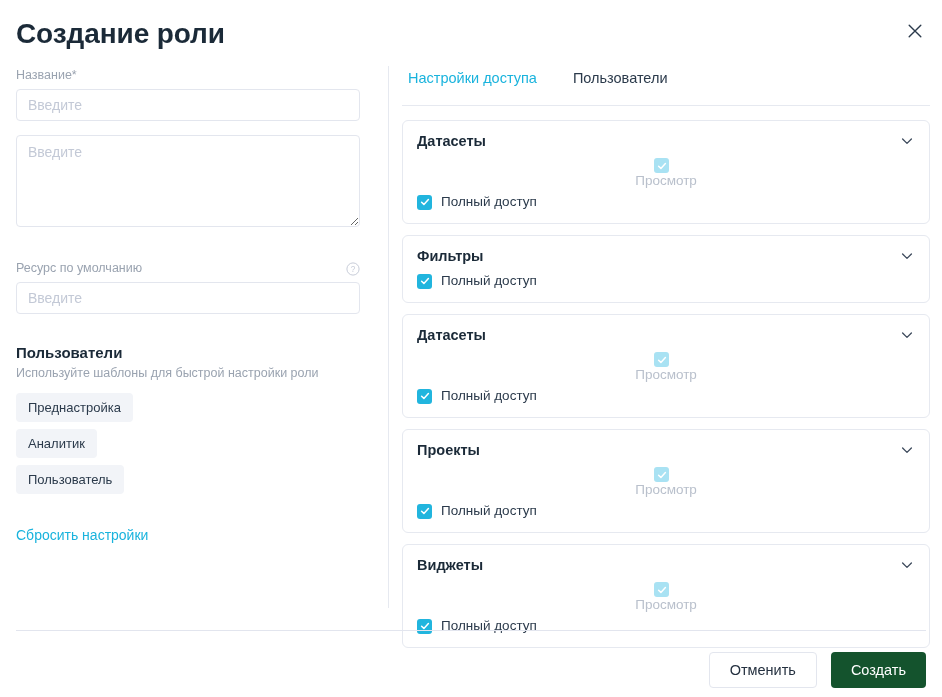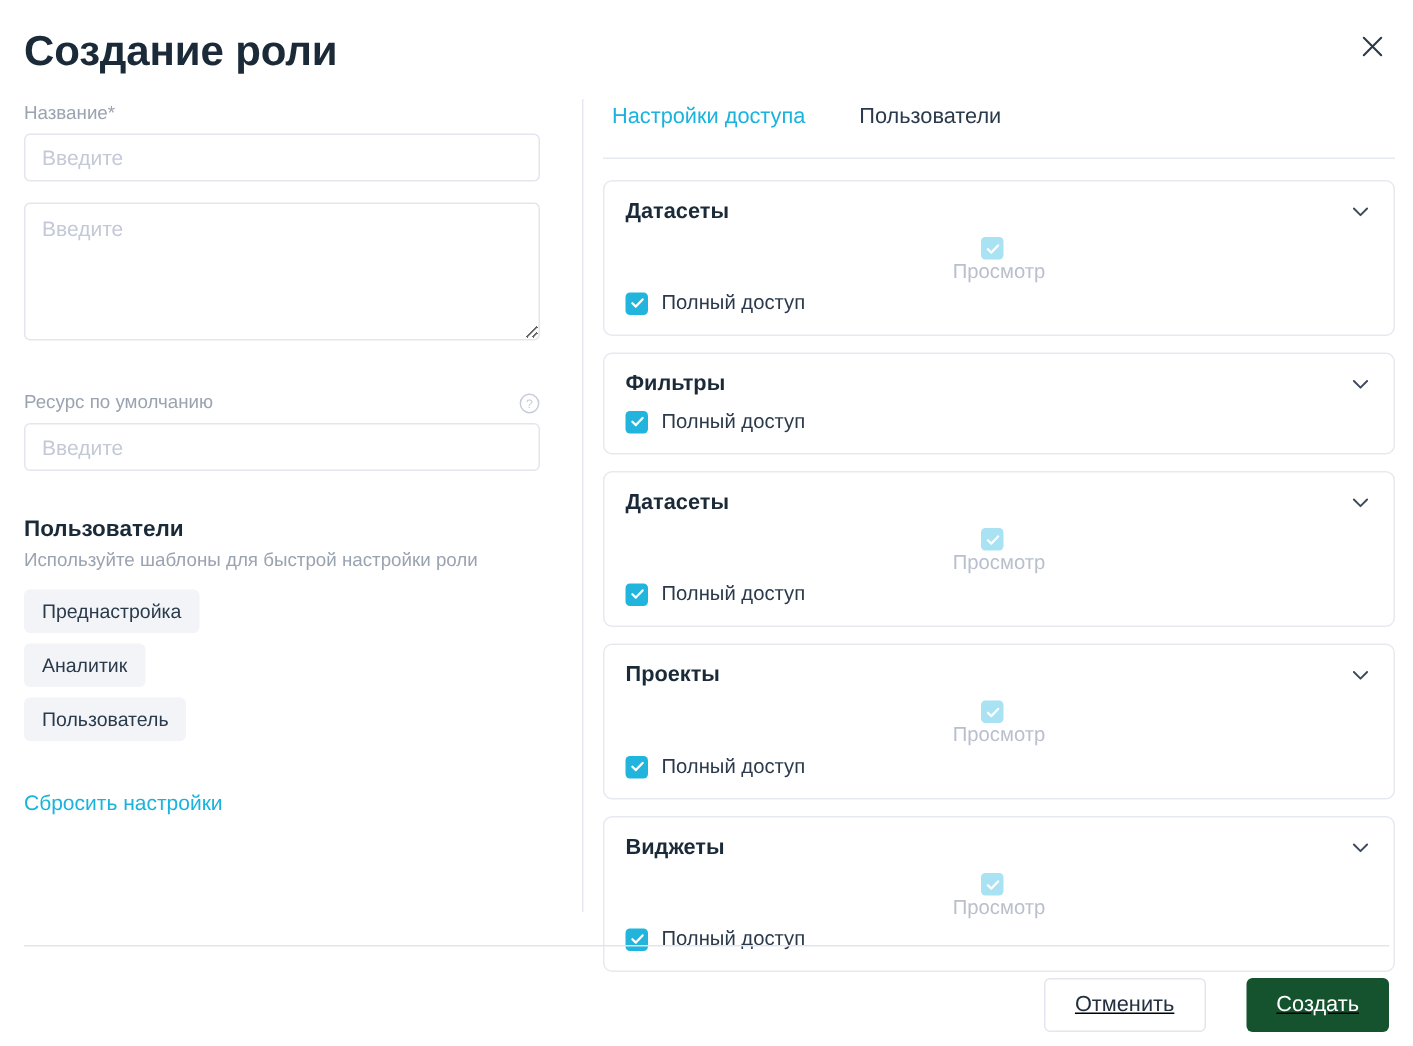--- a/index.html
+++ b/index.html
@@ -160,21 +160,21 @@
   .chk-label { font-size: 13.5px; color: #2b3a4b; line-height: 16px; }
   .chk-row.disabled .chk-label { color: #b9c0cc; }
 
   
   .footer-div {
     position: absolute; left: 16px; top: 630px;
     width: 910px; height: 1px; background: #e2e5ee;
   }
   .footer {
     position: absolute; right: 16px; top: 652px;
-    display: flex; gap: 27px; align-items: center; text-decoration: underline;
+    display: flex; gap: 14px; align-items: center;
   }
   .btn {
     font-family: "Liberation Sans", sans-serif;
     font-size: 14.5px; border-radius: 4px;
     cursor: pointer; height: 36px; padding: 0 20px;
   }
   .btn-cancel {
     background: #fff; color: #24303f;
     border: 1px solid #e3e6ee;
   }

